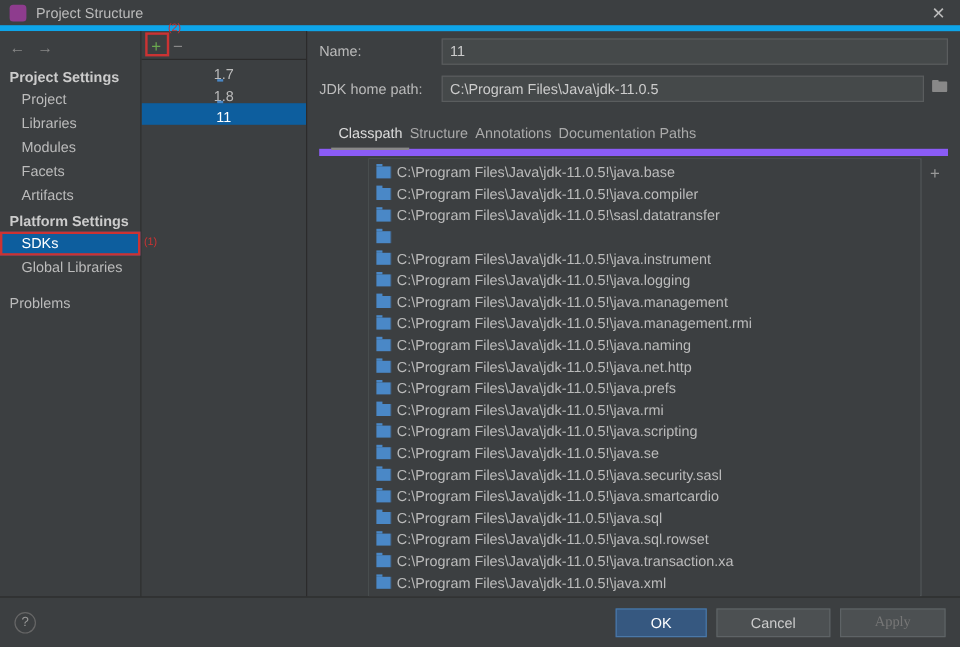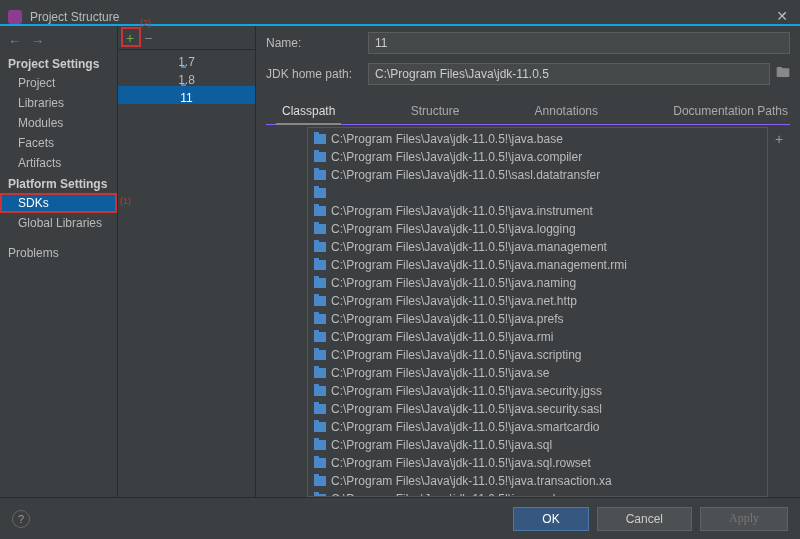--- a/index.html
+++ b/index.html
@@ -10,24 +10,24 @@
     color: #bbbbbb;
     width: 800px;
     height: 539px;
     overflow: hidden;
     display: flex;
     flex-direction: column;
   }
   .titlebar {
     height: 26px;
     display: flex;
-    align-items: flex-end;
+    align-items: center;
     padding: 0 8px;
     background: #3c3f41;
-    border-bottom: 2px solid #0ea5e9;
+    border-bottom: 5px solid #0ea5e9;
   }
   .titlebar .logo {
     width: 14px; height: 14px;
     background: #8e3c8e;
     border-radius: 3px;
     margin-right: 8px;
   }
   .titlebar .title { flex: 1; color: #bbbbbb; }
   .titlebar .close { color: #bbbbbb; font-size: 14px; cursor: pointer; padding: 0 4px; }
   .main { flex: 1; display: flex; min-height: 0; }
@@ -144,24 +144,23 @@
     background: #45494a;
     border: 1px solid #5a5d5e;
     color: #ccc;
     padding: 3px 6px;
     font: inherit;
   }
   .browse { color: #888; font-size: 14px; }
   .tabs {
     display: flex;
     gap: 2px;
-    border-bottom: 1px solid #8b5cf6;
+    border-bottom: 6px solid #8b5cf6;
     margin: 6px 0 2px 0;
     padding-left: 14px;
-    justify-content: space-between;
   }
   .tab { padding: 4px 2px 6px 2px; color: #aaa; cursor: pointer; position: relative; }
   .tab.active { color: #ddd; }
   .tab.active::after {
     content: "";
     position: absolute;
     left: -4px; right: -4px; bottom: -1px;
     height: 2px; background: #888;
   }
   .cp-wrap { flex: 1; display: flex; min-height: 0; padding-left: 41px; }
@@ -336,24 +335,20 @@
           <div class="cp-row">
             <span class="folder-icon"></span>
             <span>C:\Program Files\Java\jdk-11.0.5!\java.scripting</span>
           </div>
           <div class="cp-row">
             <span class="folder-icon"></span>
             <span>C:\Program Files\Java\jdk-11.0.5!\java.se</span>
           </div>
           <div class="cp-row">
             <span class="folder-icon"></span>
-            <span>C:\Program Files\Java\jdk-11.0.5!\java.security.jgss</span>
-          </div>
-          <div class="cp-row">
-            <span class="folder-icon"></span>
             <span>C:\Program Files\Java\jdk-11.0.5!\java.security.sasl</span>
           </div>
           <div class="cp-row">
             <span class="folder-icon"></span>
             <span>C:\Program Files\Java\jdk-11.0.5!\java.smartcardio</span>
           </div>
           <div class="cp-row">
             <span class="folder-icon"></span>
             <span>C:\Program Files\Java\jdk-11.0.5!\java.sql</span>
           </div>

